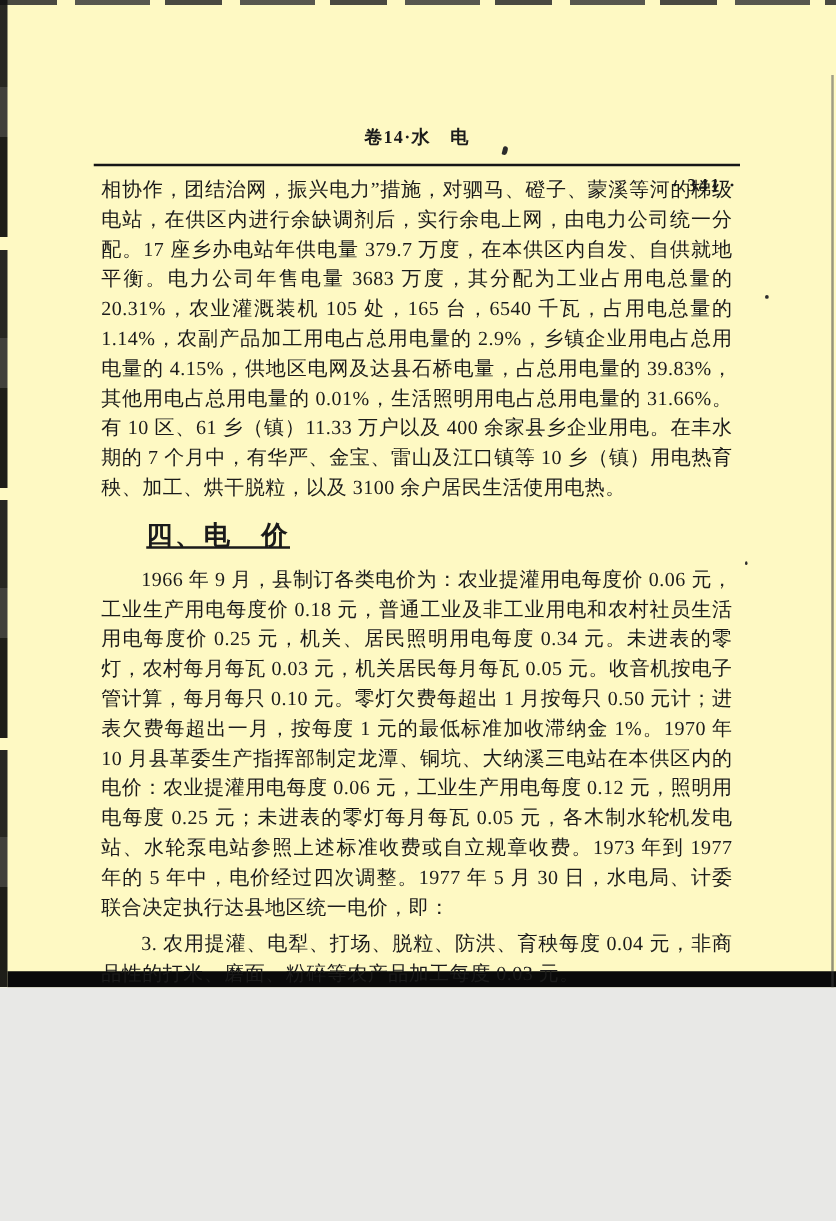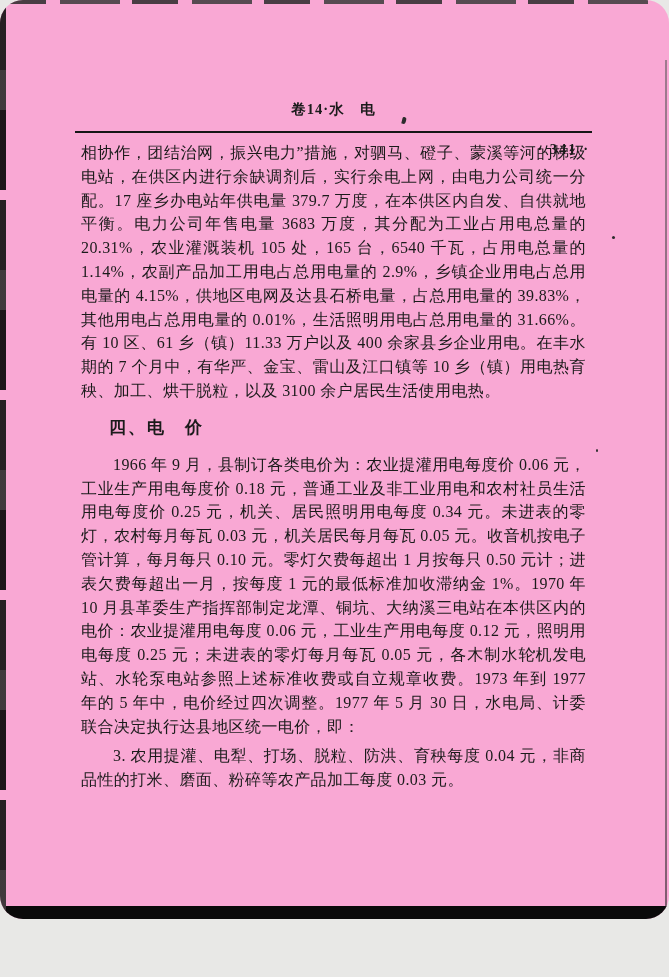--- a/index.html
+++ b/index.html
@@ -1,23 +1,22 @@
 <!DOCTYPE html>
 <html lang="zh"><head>
 <meta charset="utf-8">
 <style>
   html,body{margin:0;padding:0;background:#e8e8e6;}
   .page{
     position:relative;
-    width:669px;height:919px;
-    background:#f9a8d4;
+    width:669px;height:790px;
+    background:#fef9c3;
     overflow:hidden;
     font-family:"Liberation Serif","DejaVu Serif",serif;
     color:#1b1b1b;
-    border-radius:23px;
   }
   
   .edge{position:absolute;pointer-events:none;}
   .edge-top{
     left:0;top:0;width:100%;height:4px;
     background:repeating-linear-gradient(90deg,#2a2a2a 0 46px,transparent 46px 60px,#3a3a3a 60px 120px,transparent 120px 132px);
     opacity:.85;
   }
   .edge-left{
     left:0;top:0;width:6px;height:100%;
@@ -53,23 +52,24 @@
   }
   .para{
     margin:6px;
     font-size:16px;line-height:23.8px;letter-spacing:.4px;
     text-align:justify;text-justify:inter-ideograph;
     text-indent:2em;
   }
   .para.no-indent{text-indent:0;}
   .heading{
     margin:13px 0 13px 0;
-    font-size:17px;line-height:24px;font-weight:bold;
+    font-size:21px;line-height:24px;font-weight:bold;
     letter-spacing:2px;
     text-indent:2em;
+    text-decoration:underline;
   }
 </style>
 </head>
 <body>
 
 <div class="page">
 
   <div class="edge edge-top"></div>
   <div class="edge edge-left"></div>
   <div class="edge edge-bottom"></div>

